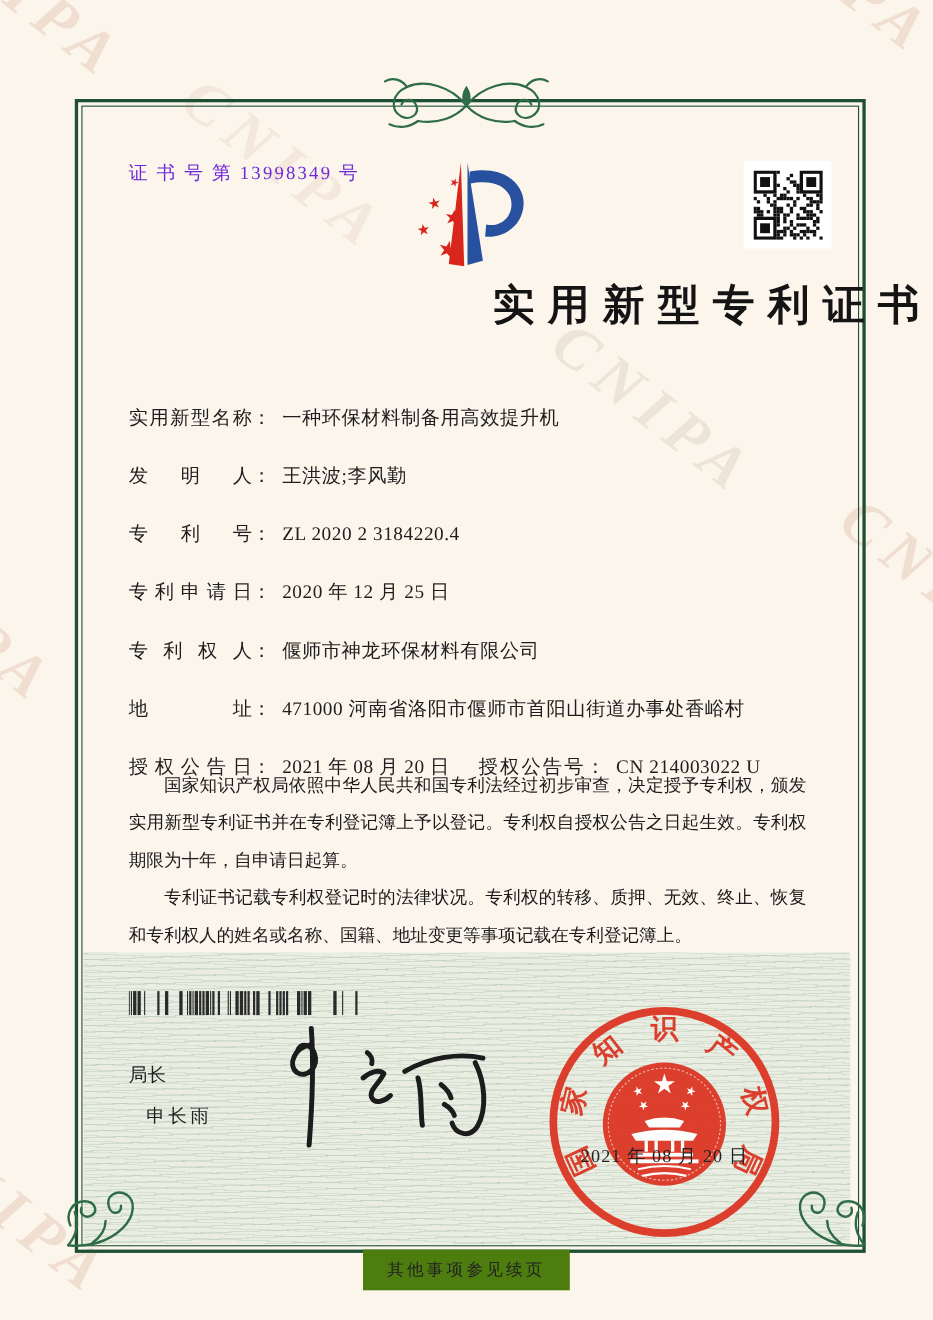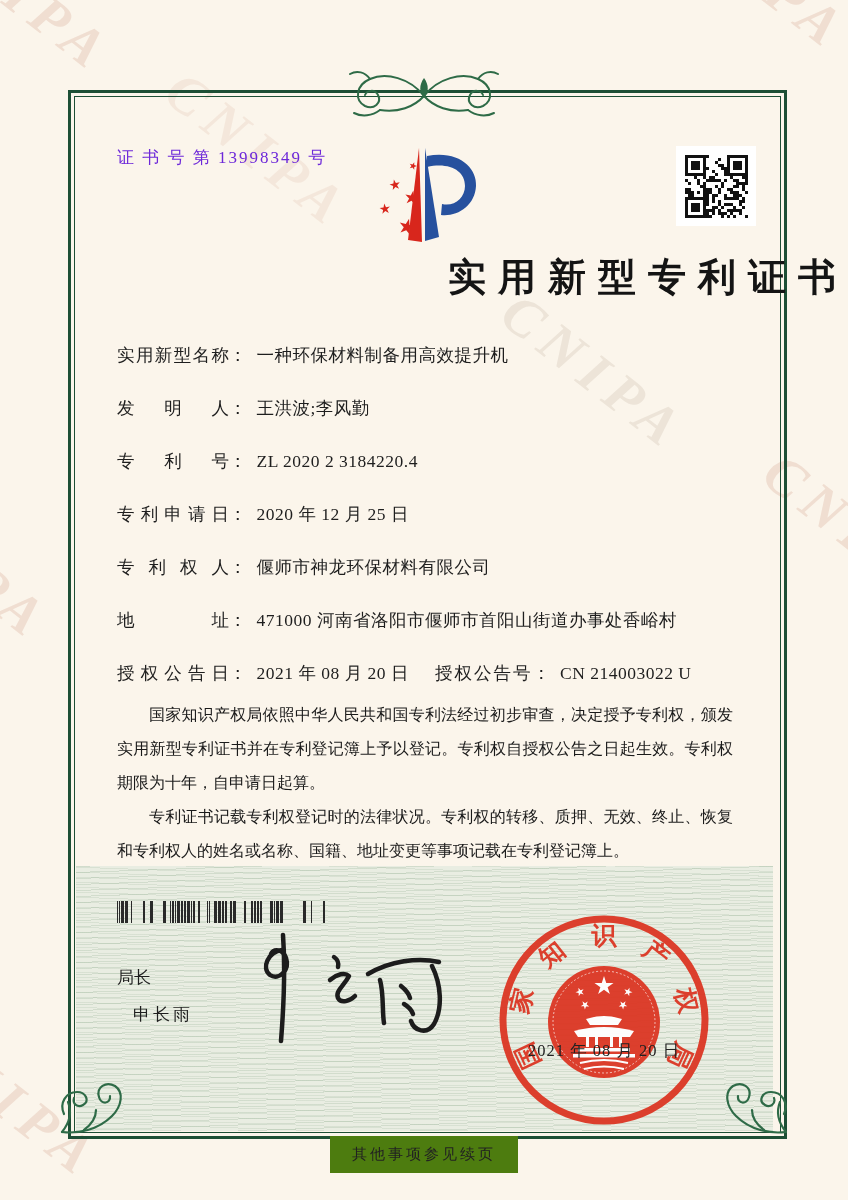--- a/index.html
+++ b/index.html
@@ -53,21 +53,21 @@
   .qr-box{
     position:absolute; left:676px; top:146px; width:80px; height:80px;
     background:#fff; z-index:5; display:flex; align-items:center; justify-content:center;
   }
   .title{
     position:absolute; left:0; top:252px; width:848px; z-index:5;
     text-align:right; font-size:38px; font-weight:bold; color:#141414;
     letter-spacing:12px; text-indent:12px;
   }
   
-  .fields{position:absolute; left:117px; top:344px; width:600px; z-index:5; font-size:17.5px; color:#1e1e1e;}
+  .fields{position:absolute; left:117px; top:368px; width:600px; z-index:5; font-size:17.5px; color:#1e1e1e;}
   .frow{display:flex; margin-bottom:31px; line-height:22px; position:relative;}
   .flabel{display:inline-block; width:112px; text-align:justify; text-align-last:justify;}
   .fcolon{margin-right:10px;}
   .fval{letter-spacing:0.5px;}
   .fgroup2{position:absolute; left:318px; top:0; display:flex;}
   .fgroup2 .flabel{width:auto; letter-spacing:2px;}
   
   .bodytext{
     position:absolute; left:117px; top:698px; width:616px; z-index:5;
     font-size:16px; line-height:34px; text-align:justify; color:#1a1a1a;

